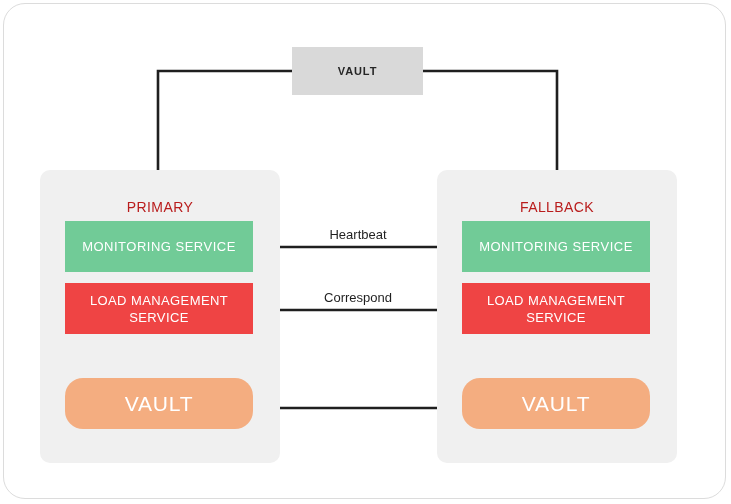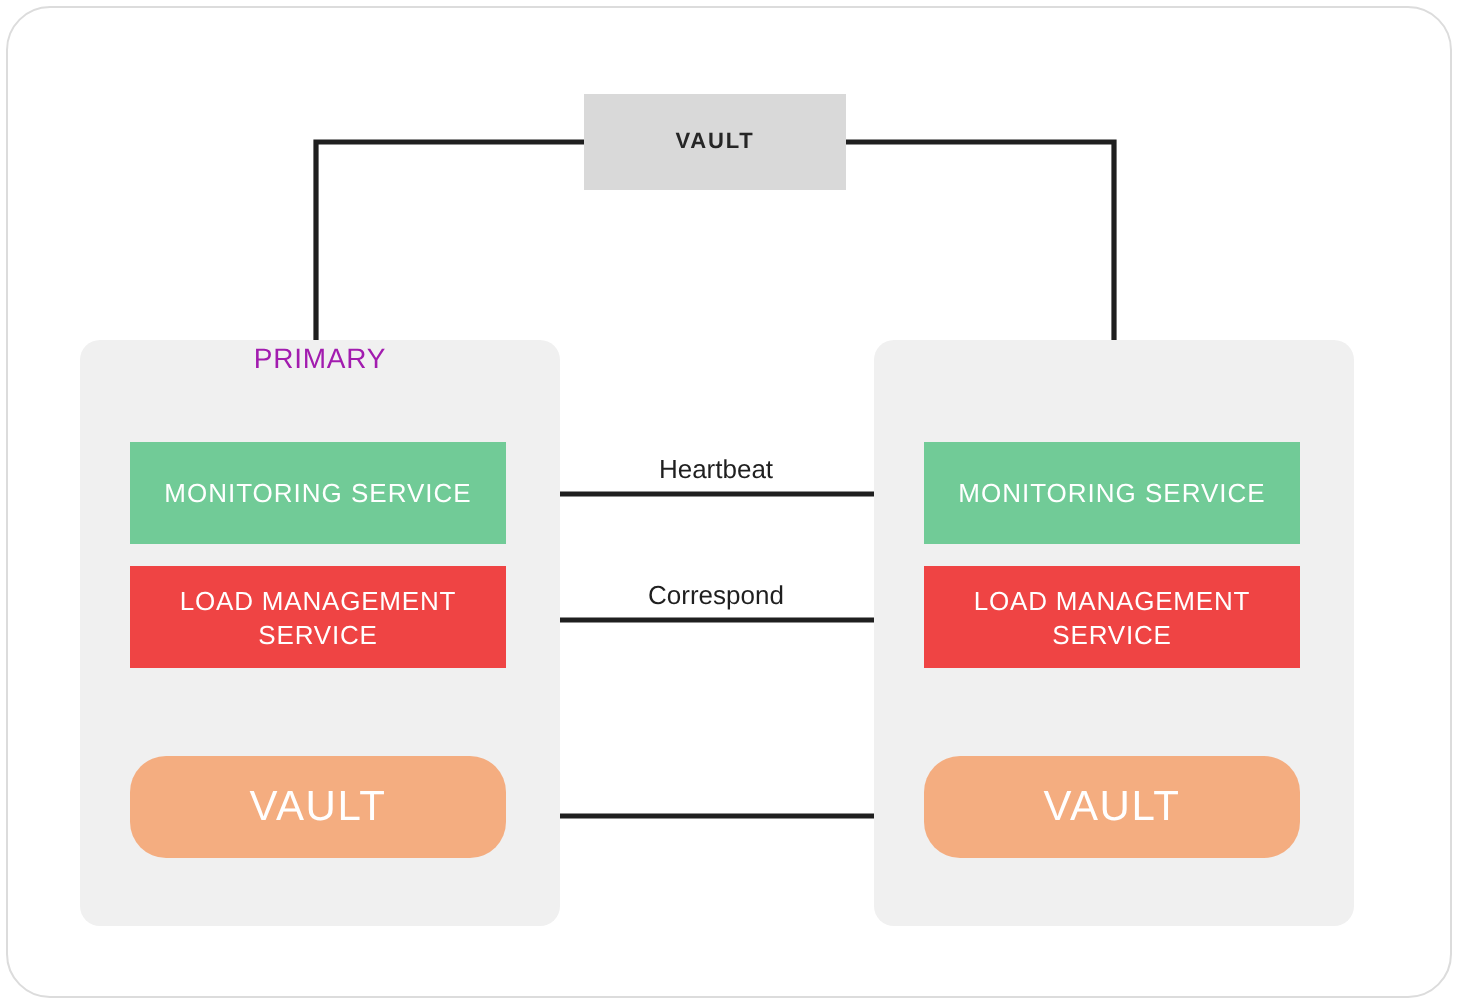--- a/index.html
+++ b/index.html
@@ -69,26 +69,26 @@
     width: 240px;
     height: 293px;
     background: #f0f0f0;
     border-radius: 10px;
   }
   .zone-primary  { left: 40px; }
   .zone-fallback { left: 437px; }
 
   .zone-title {
     position: absolute;
-    top: 1px;
+    top: 29px;
     left: 0;
     width: 100%;
     text-align: center;
     font-size: 14px;
-    color: #a21caf;
+    color: #b91c1c;
     letter-spacing: 0.4px;
   }
 
   
   .svc {
     position: absolute;
     left: 25px;
     width: 188px;
     box-sizing: border-box;
     display: flex;
@@ -169,20 +169,21 @@
     <div class="svc svc-lms">
       <span>LOAD MANAGEMENT SERVICE</span>
     </div>
 
     <div class="svc svc-vault">
       <span>VAULT</span>
     </div>
   </div>
 
   <div class="zone zone-fallback">
+    <div class="zone-title">FALLBACK</div>
 
     <div class="svc svc-mon">
       <span>MONITORING SERVICE</span>
     </div>
 
     <div class="svc svc-lms">
       <span>LOAD MANAGEMENT SERVICE</span>
     </div>
 
     <div class="svc svc-vault">

